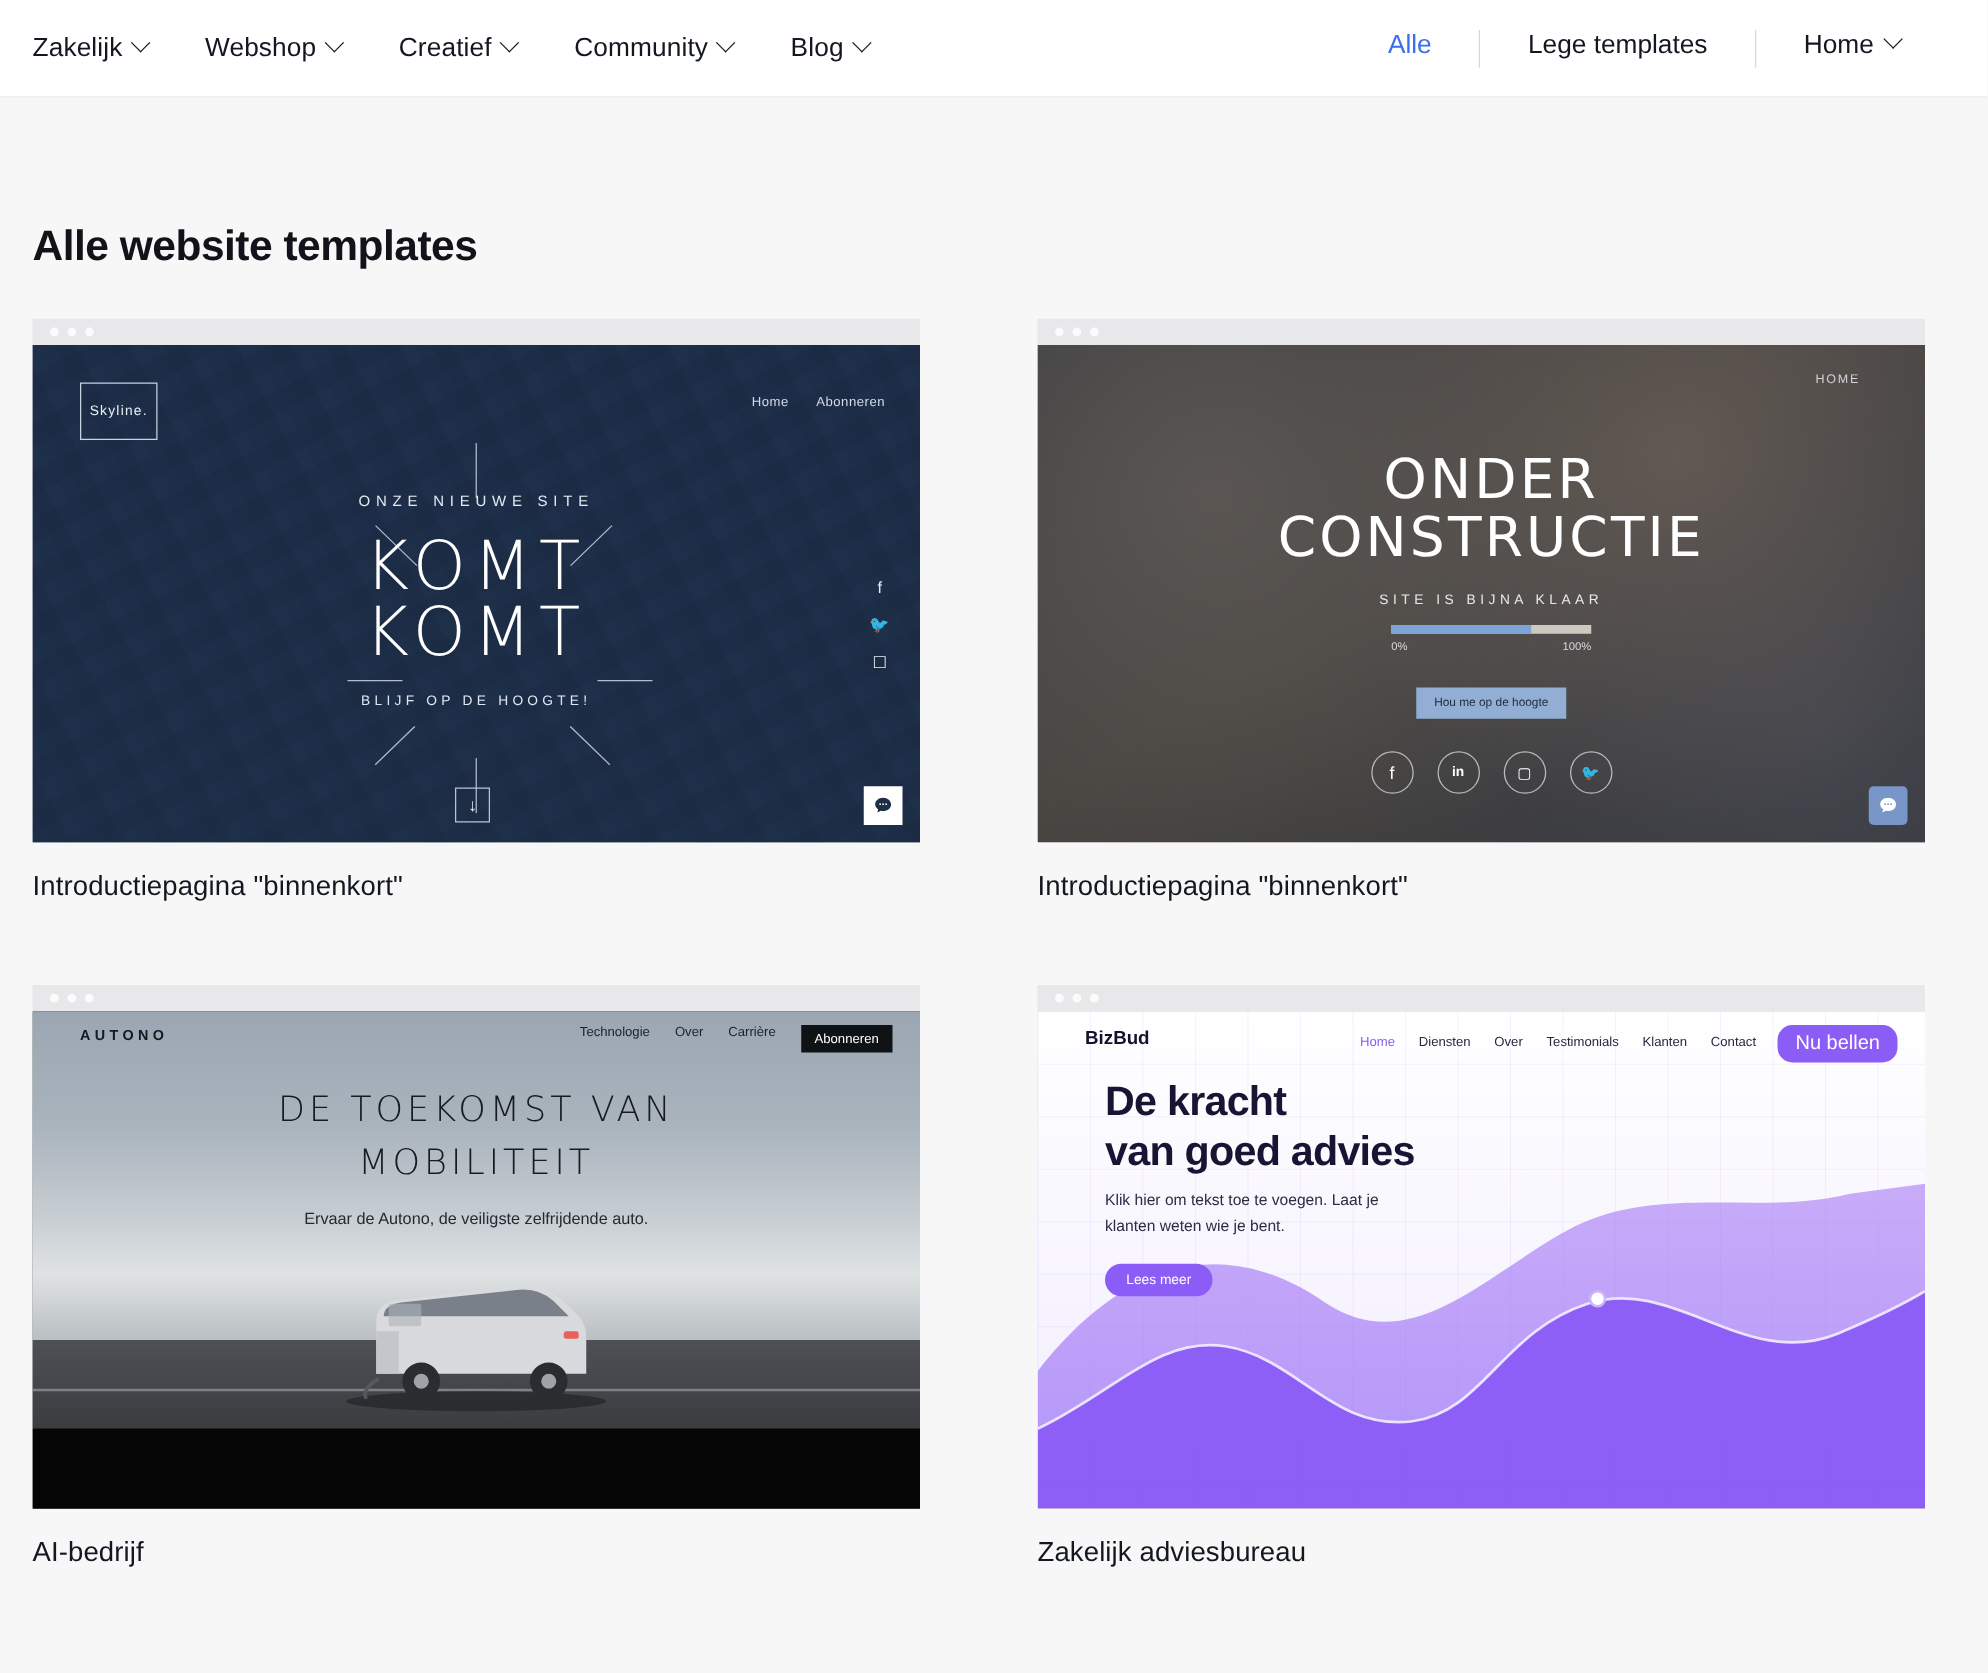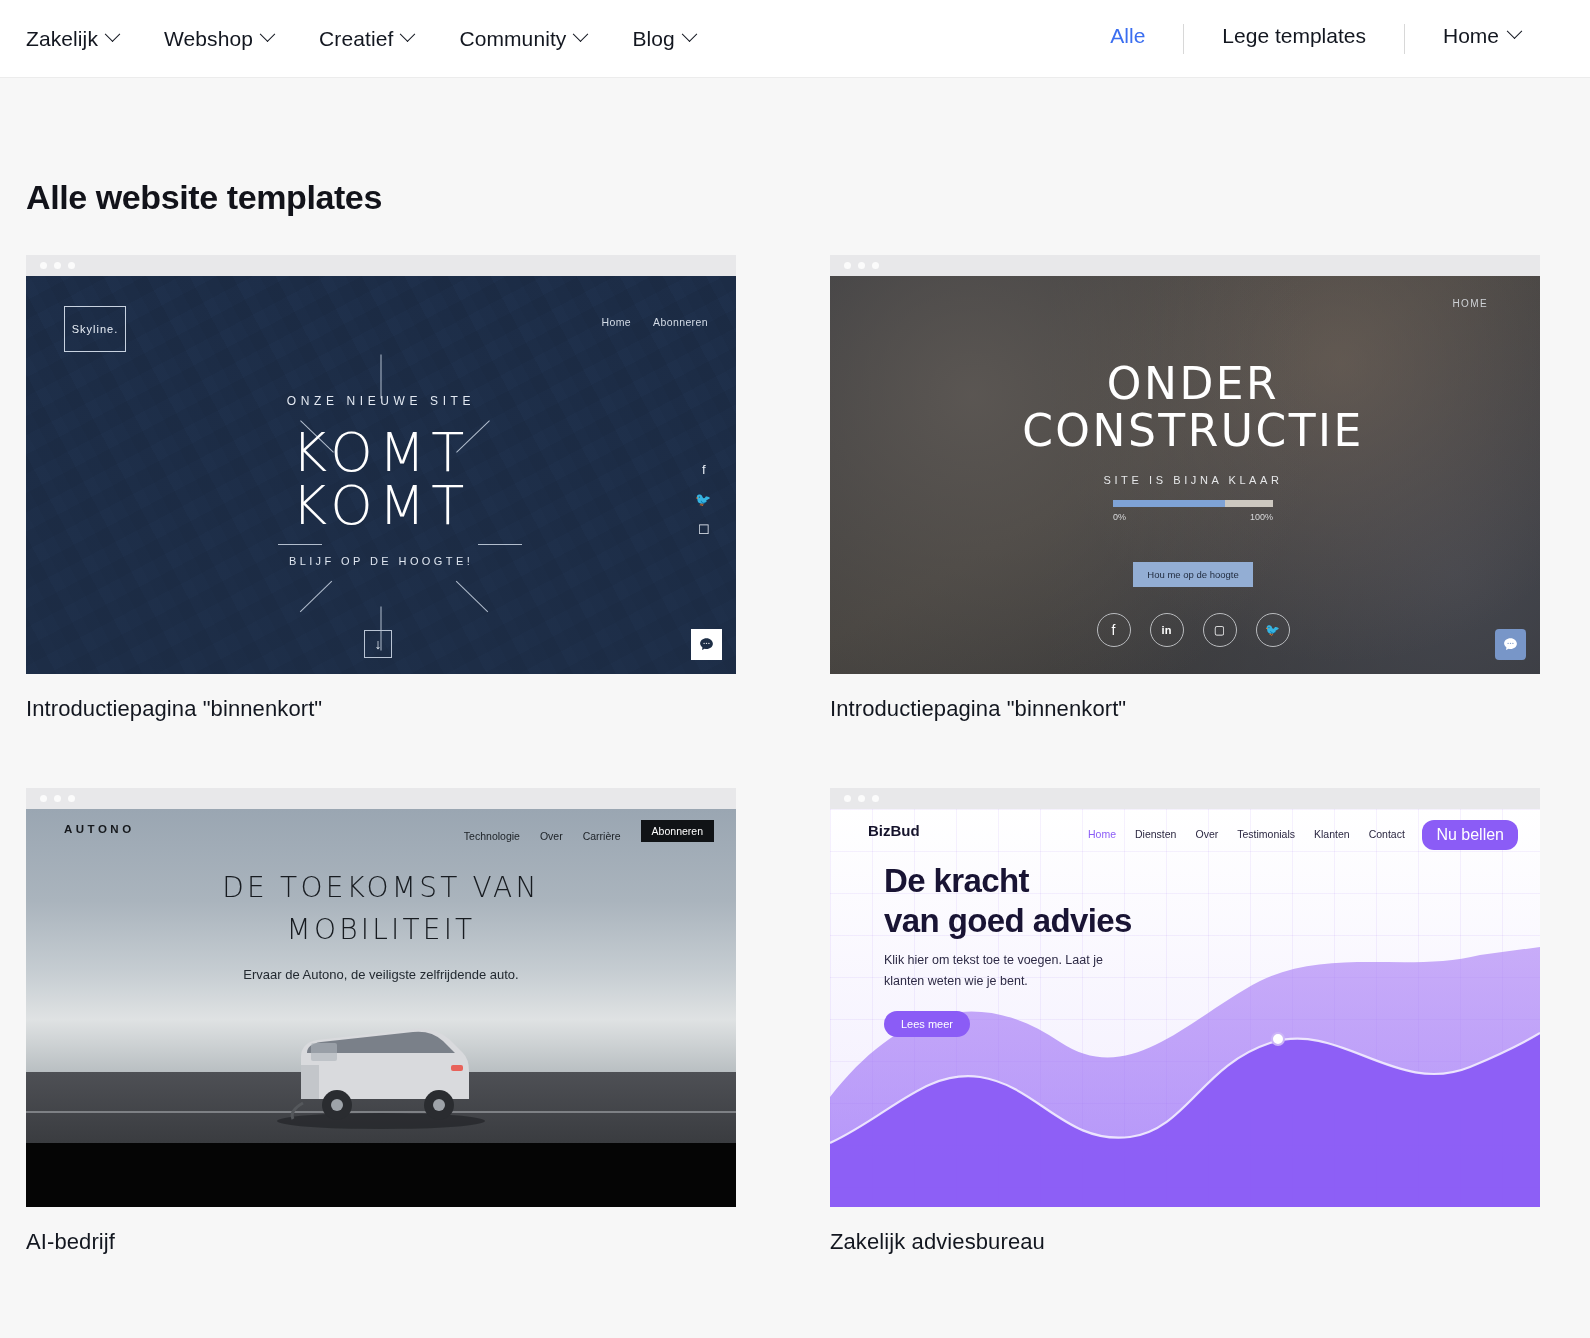--- a/index.html
+++ b/index.html
@@ -133,21 +133,21 @@
   .oc-bar {
     width: 160px; height: 7px; background: #cdc8c0; margin: 14px auto 0;
     position: relative;
   }
   .oc-bar span { position: absolute; left: 0; top: 0; bottom: 0; background: #7fa3d6; }
   .oc-bar-labels {
     width: 160px; margin: 5px auto 0; display: flex; justify-content: space-between;
     font-size: 9px; color: #d9dadc;
   }
   .oc-cta {
-    display: inline-block; margin-top: 40px; background: #93aed4;
+    display: inline-block; margin-top: 28px; background: #93aed4;
     color: #1f2a3d; font-size: 9.5px; padding: 7px 14px;
   }
   .oc-social { margin-top: 26px; display: flex; justify-content: center; gap: 19px; }
   .oc-social span {
     width: 34px; height: 34px; border: 1px solid #b9bbbe; border-radius: 50%;
     display: flex; align-items: center; justify-content: center;
     color: #fff; font-size: 14px;
   }
 
   
@@ -158,21 +158,21 @@
   }
   .au-road { position: absolute; left: 0; right: 0; top: 66%; bottom: 16%; background: linear-gradient(180deg,#4e5055,#3a3c40); }
   .au-line { position: absolute; left: 0; right: 0; top: 76%; height: 2px; background: #8d9095; opacity: .8; }
   .au-black { position: absolute; left: 0; right: 0; bottom: 0; height: 16%; background: #050505; }
   .au-logo {
     position: absolute; left: 38px; top: 14px;
     font-size: 11.5px; letter-spacing: 3.5px; font-weight: bold; color: #15181c;
   }
   .au-nav {
     position: absolute; right: 22px; top: 11px;
-    display: flex; align-items: flex-end; gap: 20px; font-size: 10.5px; color: #1c2126;
+    display: flex; align-items: flex-start; gap: 20px; font-size: 10.5px; color: #1c2126;
   }
   .au-nav .btn { background: #101316; color: #fff; padding: 5px 11px; }
   .au-center { position: absolute; left: 0; right: 0; top: 58px; text-align: center; color: #171b20; }
   .au-head { font-size: 28px; letter-spacing: 3.2px; line-height: 1.5; font-weight: 300; font-family: "DejaVu Sans", sans-serif; }
   .au-sub { font-size: 13px; margin-top: 16px; color: #232a31; }
   .au-car {
     position: absolute; left: 50%; transform: translateX(-50%);
     bottom: 19%; width: 236px; height: 118px;
   }
 

